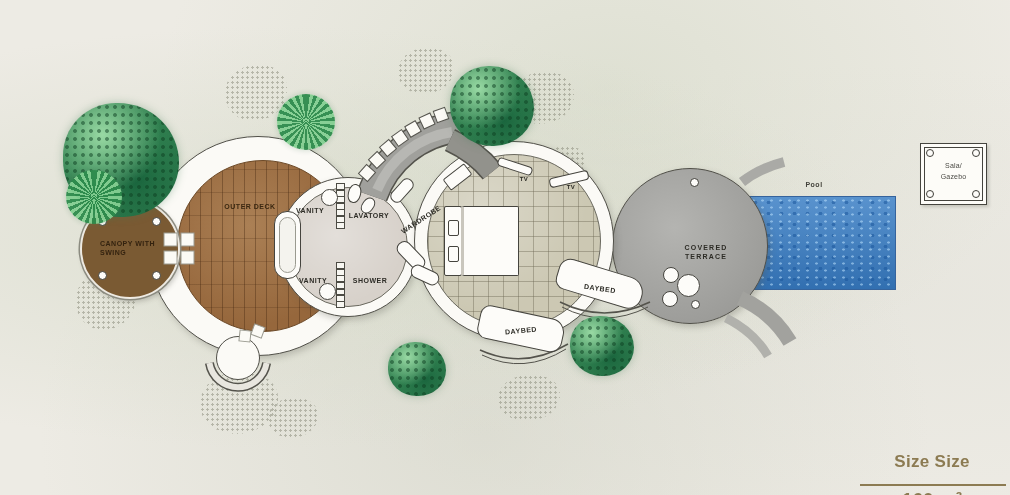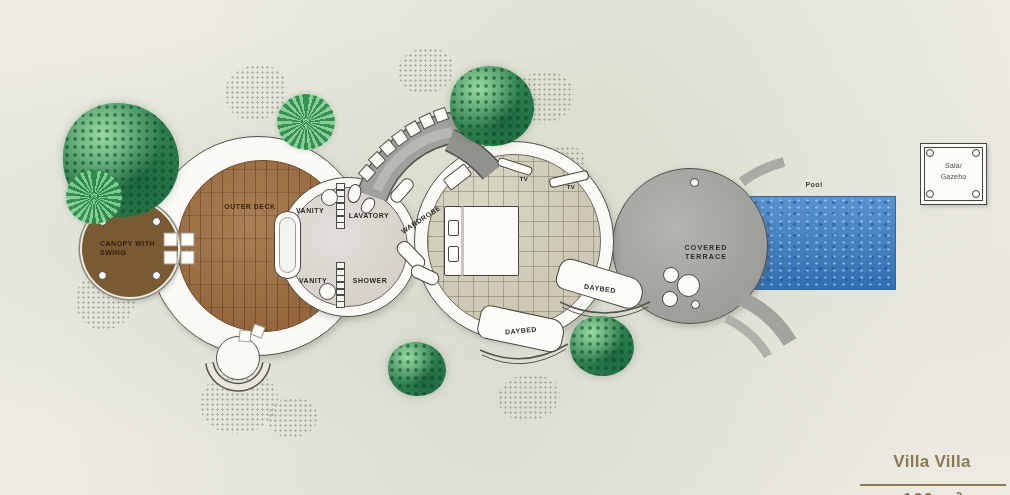--- a/index.html
+++ b/index.html
@@ -208,16 +208,16 @@
     <div class="post" style="left:5px;top:5px;width:8px;height:8px"></div>
     <div class="post" style="left:51px;top:5px;width:8px;height:8px"></div>
     <div class="post" style="left:5px;top:46px;width:8px;height:8px"></div>
     <div class="post" style="left:51px;top:46px;width:8px;height:8px"></div>
     <div class="gaz-text" style="position:absolute;left:0;right:0;top:16px">
       <span>Sala/</span><br>
       <span>Gazebo</span>
     </div>
   </div>
 
-  <div class="vs-title z8">Villa Villa</div>
+  <div class="vs-title z8">Size Size</div>
   <div class="vs-line z8"></div>
   <div class="vs-value z8">160 m²</div>
 </div>
 
 </body></html>

